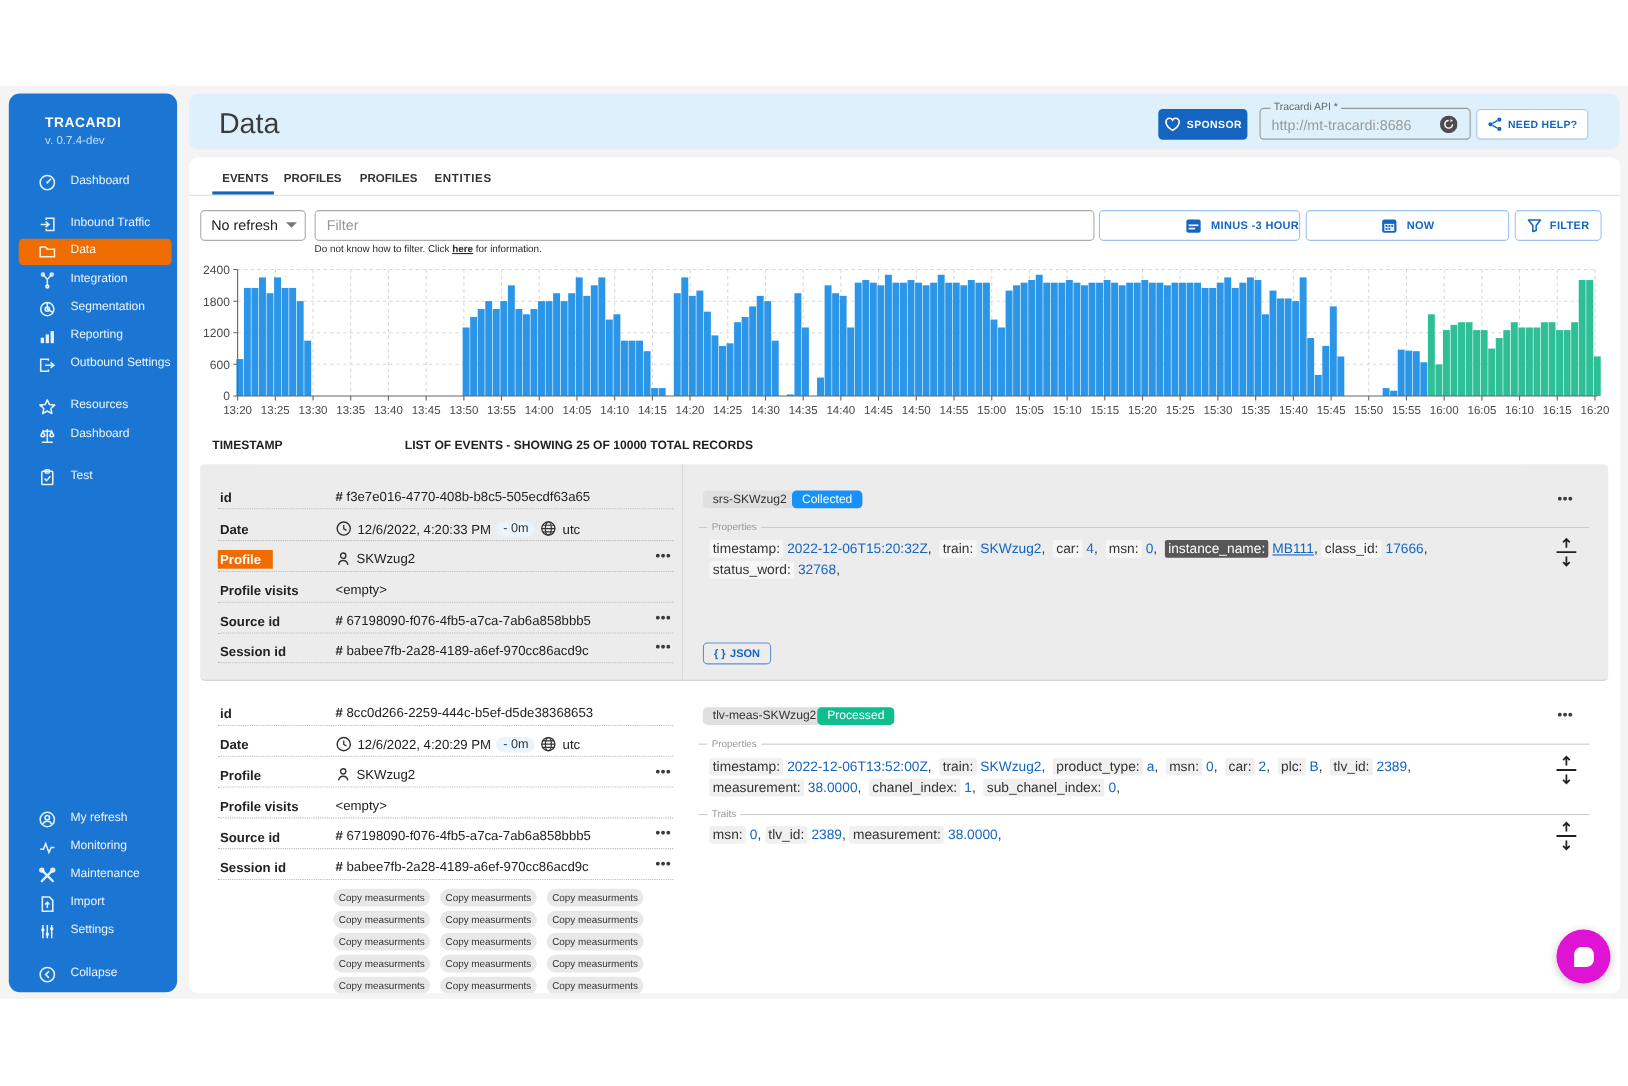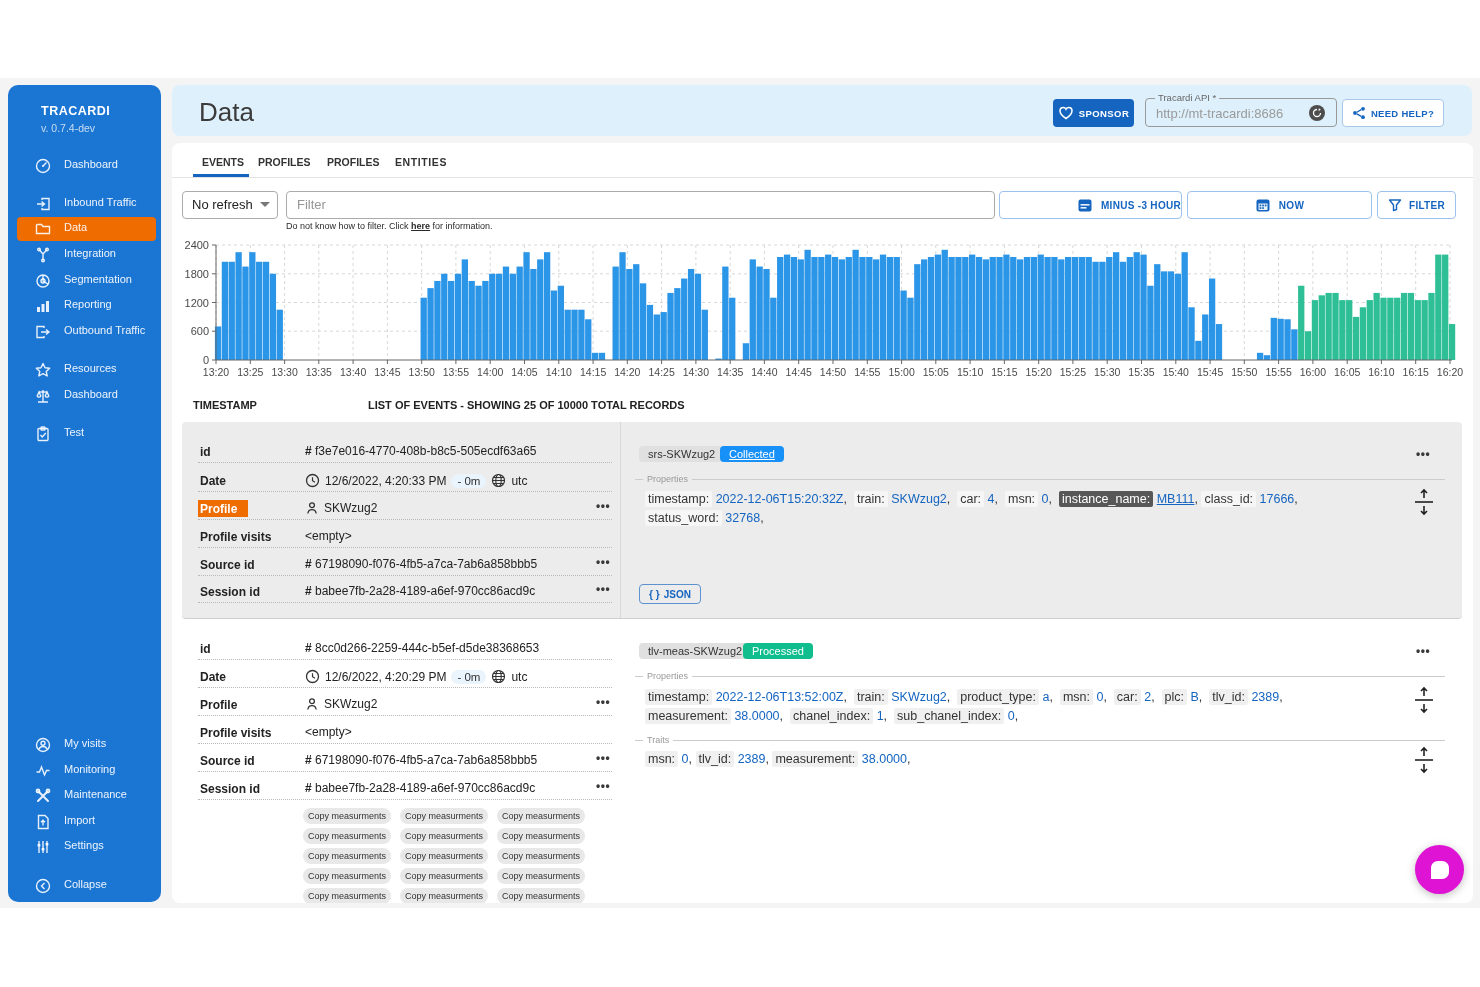--- a/index.html
+++ b/index.html
@@ -43,21 +43,21 @@
 <div style="position:absolute;left:26px;top:212px;width:18px;height:18px"><svg width="18" height="18" viewBox="0 0 18 18" style="">
         <rect x="3" y="10" width="3" height="5" fill="rgba(255,255,255,0.9)"></rect>
         <rect x="7.5" y="7" width="3" height="8" fill="rgba(255,255,255,0.9)"></rect>
         <rect x="12" y="4" width="3" height="11" fill="rgba(255,255,255,0.9)"></rect>
       </svg></div>
     <div style="position:absolute;left:56px;top:213px;font-size:11px;color:rgba(255,255,255,0.92)">Reporting</div>
 <div style="position:absolute;left:26px;top:238px;width:18px;height:18px"><svg width="18" height="18" viewBox="0 0 18 18" style="">
         <path d="M10 5 V3.5 H3 V14.5 H10 V13" fill="none" stroke="rgba(255,255,255,0.9)" stroke-width="1.4"></path>
         <path d="M7 9 H14.5 M12 6.5 L15 9 L12 11.5" fill="none" stroke="rgba(255,255,255,0.9)" stroke-width="1.4"></path>
       </svg></div>
-    <div style="position:absolute;left:56px;top:239px;font-size:11px;color:rgba(255,255,255,0.92)">Outbound Traffic</div>
+    <div style="position:absolute;left:56px;top:239px;font-size:11px;color:rgba(255,255,255,0.92)">Outbound Settings</div>
 <div style="position:absolute;left:26px;top:276px;width:18px;height:18px"><svg width="18" height="18" viewBox="0 0 18 18" style="">
         <path d="M9 2.5 L11 6.8 L15.7 7.3 L12.2 10.4 L13.2 15 L9 12.6 L4.8 15 L5.8 10.4 L2.3 7.3 L7 6.8 Z" fill="none" stroke="rgba(255,255,255,0.9)" stroke-width="1.4" stroke-linejoin="round"></path>
       </svg></div>
     <div style="position:absolute;left:56px;top:277px;font-size:11px;color:rgba(255,255,255,0.92)">Resources</div>
 <div style="position:absolute;left:26px;top:302px;width:18px;height:18px"><svg width="18" height="18" viewBox="0 0 18 18" style="">
         <path d="M9 3 V15 M4 15 H14" fill="none" stroke="rgba(255,255,255,0.9)" stroke-width="1.4"></path>
         <path d="M5 5 H13" fill="none" stroke="rgba(255,255,255,0.9)" stroke-width="1.4"></path>
         <path d="M5 5 L3.2 9 a2 2 0 0 0 3.6 0 Z" fill="none" stroke="rgba(255,255,255,0.9)" stroke-width="1.4"></path>
         <path d="M13 5 L11.2 9 a2 2 0 0 0 3.6 0 Z" fill="none" stroke="rgba(255,255,255,0.9)" stroke-width="1.4"></path>
       </svg></div>
@@ -66,21 +66,21 @@
         <rect x="4" y="3.5" width="10" height="12" rx="1" fill="none" stroke="rgba(255,255,255,0.9)" stroke-width="1.4"></rect>
         <rect x="7" y="2" width="4" height="3" rx="0.8" fill="none" stroke="rgba(255,255,255,0.9)" stroke-width="1.4"></rect>
         <path d="M6.5 10 L8.3 12 L11.8 8" fill="none" stroke="rgba(255,255,255,0.9)" stroke-width="1.4"></path>
       </svg></div>
     <div style="position:absolute;left:56px;top:341px;font-size:11px;color:rgba(255,255,255,0.92)">Test</div>
 <div style="position:absolute;left:26px;top:651px;width:18px;height:18px"><svg width="18" height="18" viewBox="0 0 18 18" style="">
         <circle cx="9" cy="9" r="6.5" fill="none" stroke="rgba(255,255,255,0.9)" stroke-width="1.4"></circle>
         <circle cx="9" cy="7.3" r="2" fill="none" stroke="rgba(255,255,255,0.9)" stroke-width="1.4"></circle>
         <path d="M5 13.2 C5.7 11.3 7.2 10.5 9 10.5 C10.8 10.5 12.3 11.3 13 13.2" fill="none" stroke="rgba(255,255,255,0.9)" stroke-width="1.4"></path>
       </svg></div>
-    <div style="position:absolute;left:56px;top:652px;font-size:11px;color:rgba(255,255,255,0.92)">My visits</div>
+    <div style="position:absolute;left:56px;top:652px;font-size:11px;color:rgba(255,255,255,0.92)">My refresh</div>
 <div style="position:absolute;left:26px;top:677px;width:18px;height:18px"><svg width="18" height="18" viewBox="0 0 18 18" style="">
         <path d="M2.5 10 H5.5 L7.5 5 L10.5 13 L12.5 8.5 H15.5" fill="none" stroke="rgba(255,255,255,0.9)" stroke-width="1.4"></path>
       </svg></div>
     <div style="position:absolute;left:56px;top:678px;font-size:11px;color:rgba(255,255,255,0.92)">Monitoring</div>
 <div style="position:absolute;left:26px;top:702px;width:18px;height:18px"><svg width="18" height="18" viewBox="0 0 18 18" style="">
         <path d="M4 4 L14 14 M14 4 L4 14" stroke="rgba(255,255,255,0.9)" stroke-width="2" stroke-linecap="round" fill="none"></path>
         <circle cx="4" cy="4" r="1.7" fill="none" stroke="rgba(255,255,255,0.9)" stroke-width="1.4"></circle>
         <circle cx="14" cy="4" r="1.7" fill="none" stroke="rgba(255,255,255,0.9)" stroke-width="1.4"></circle>
       </svg></div>
     <div style="position:absolute;left:56px;top:703px;font-size:11px;color:rgba(255,255,255,0.92)">Maintenance</div>
@@ -495,21 +495,21 @@
 <div style="position:absolute;left:200px;top:558px;font-size:12px;font-weight:bold;color:#222">Source id</div>
       <div style="position:absolute;left:305px;top:557px;font-size:12px;color:#222"><span style="font-weight:bold">#</span> 67198090-f076-4fb5-a7ca-7ab6a858bbb5</div>
       <div style="position:absolute;left:596px;top:552px"><span style="font-size:12px;font-weight:bold;color:#3a3a3a;letter-spacing:0.5px">•••</span></div>
       <div style="position:absolute;left:198px;top:575px;width:414px;height:0;border-bottom:1px dotted #b9b9b9"></div>
 <div style="position:absolute;left:200px;top:585px;font-size:12px;font-weight:bold;color:#222">Session id</div>
       <div style="position:absolute;left:305px;top:584px;font-size:12px;color:#222"><span style="font-weight:bold">#</span> babee7fb-2a28-4189-a6ef-970cc86acd9c</div>
       <div style="position:absolute;left:596px;top:579px"><span style="font-size:12px;font-weight:bold;color:#3a3a3a;letter-spacing:0.5px">•••</span></div>
       <div style="position:absolute;left:198px;top:602px;width:414px;height:0;border-bottom:1px dotted #b9b9b9"></div>
 <div style="position:absolute;left:620px;top:422px;width:1px;height:196px;background:#d9d9d9"></div>
 <div style="position:absolute;left:639px;top:444px"><span style="background:#e0e0e0;color:#333;font-size:11px;font-weight:normal;padding:2px 9px;border-radius:4px;">srs-SKWzug2</span></div>
-<div style="position:absolute;left:720px;top:444px"><span style="background:#1790f8;color:#fff;font-size:11px;font-weight:normal;padding:2px 9px;border-radius:4px;text-decoration:underline;">Collected</span></div>
+<div style="position:absolute;left:720px;top:444px"><span style="background:#1790f8;color:#fff;font-size:11px;font-weight:normal;padding:2px 9px;border-radius:4px;">Collected</span></div>
 <div style="position:absolute;left:1416px;top:444px"><span style="font-size:12px;font-weight:bold;color:#3a3a3a;letter-spacing:0.5px">•••</span></div>
 <div style="position:absolute;left:635px;top:479px;width:810px;height:1px;background:#ccc"></div>
       <div style="position:absolute;left:643px;top:474px;font-size:9px;color:#999;background:#ececec;padding:0 4px;line-height:10px">Properties</div>
 <div style="position:absolute;left:645px;top:490px;width:760px;font-size:12.5px;line-height:19px;color:#333"><span style="background:rgba(255,255,255,0.55);color:#333;padding:1px 3px;border-radius:2px">timestamp:</span> <span style="color:#1565c0;">2022-12-06T15:20:32Z</span><span style="color:#333">,</span> &nbsp;<span style="background:rgba(255,255,255,0.55);color:#333;padding:1px 3px;border-radius:2px">train:</span> <span style="color:#1565c0;">SKWzug2</span><span style="color:#333">,</span> &nbsp;<span style="background:rgba(255,255,255,0.55);color:#333;padding:1px 3px;border-radius:2px">car:</span> <span style="color:#1565c0;">4</span><span style="color:#333">,</span> &nbsp;<span style="background:rgba(255,255,255,0.55);color:#333;padding:1px 3px;border-radius:2px">msn:</span> <span style="color:#1565c0;">0</span><span style="color:#333">,</span> &nbsp;<span style="background:#575757;color:#fff;padding:1px 3px;border-radius:2px">instance_name:</span> <span style="color:#1565c0;text-decoration:underline;">MB111</span><span style="color:#333">,</span> <span style="background:rgba(255,255,255,0.55);color:#333;padding:1px 3px;border-radius:2px">class_id:</span> <span style="color:#1565c0;">17666</span><span style="color:#333">,</span><br><span style="background:rgba(255,255,255,0.55);color:#333;padding:1px 3px;border-radius:2px">status_word:</span> <span style="color:#1565c0;">32768</span><span style="color:#333">,</span></div>
 <div style="position:absolute;left:1412px;top:488px"><svg width="24" height="28" viewBox="0 0 24 28" style="">
           <path d="M12 2 V10 M9 5 L12 2 L15 5" stroke="#222" stroke-width="1.6" fill="none"></path>
           <path d="M3 14 H21" stroke="#222" stroke-width="1.6"></path>
           <path d="M12 18 V26 M9 23 L12 26 L15 23" stroke="#222" stroke-width="1.6" fill="none"></path>
         </svg></div>
 <div style="position:absolute;left:639px;top:584px;width:62px;height:20px;border:1px solid #5e92cf;border-radius:4px;box-sizing:border-box;display:flex;align-items:center;justify-content:center;gap:4px">

